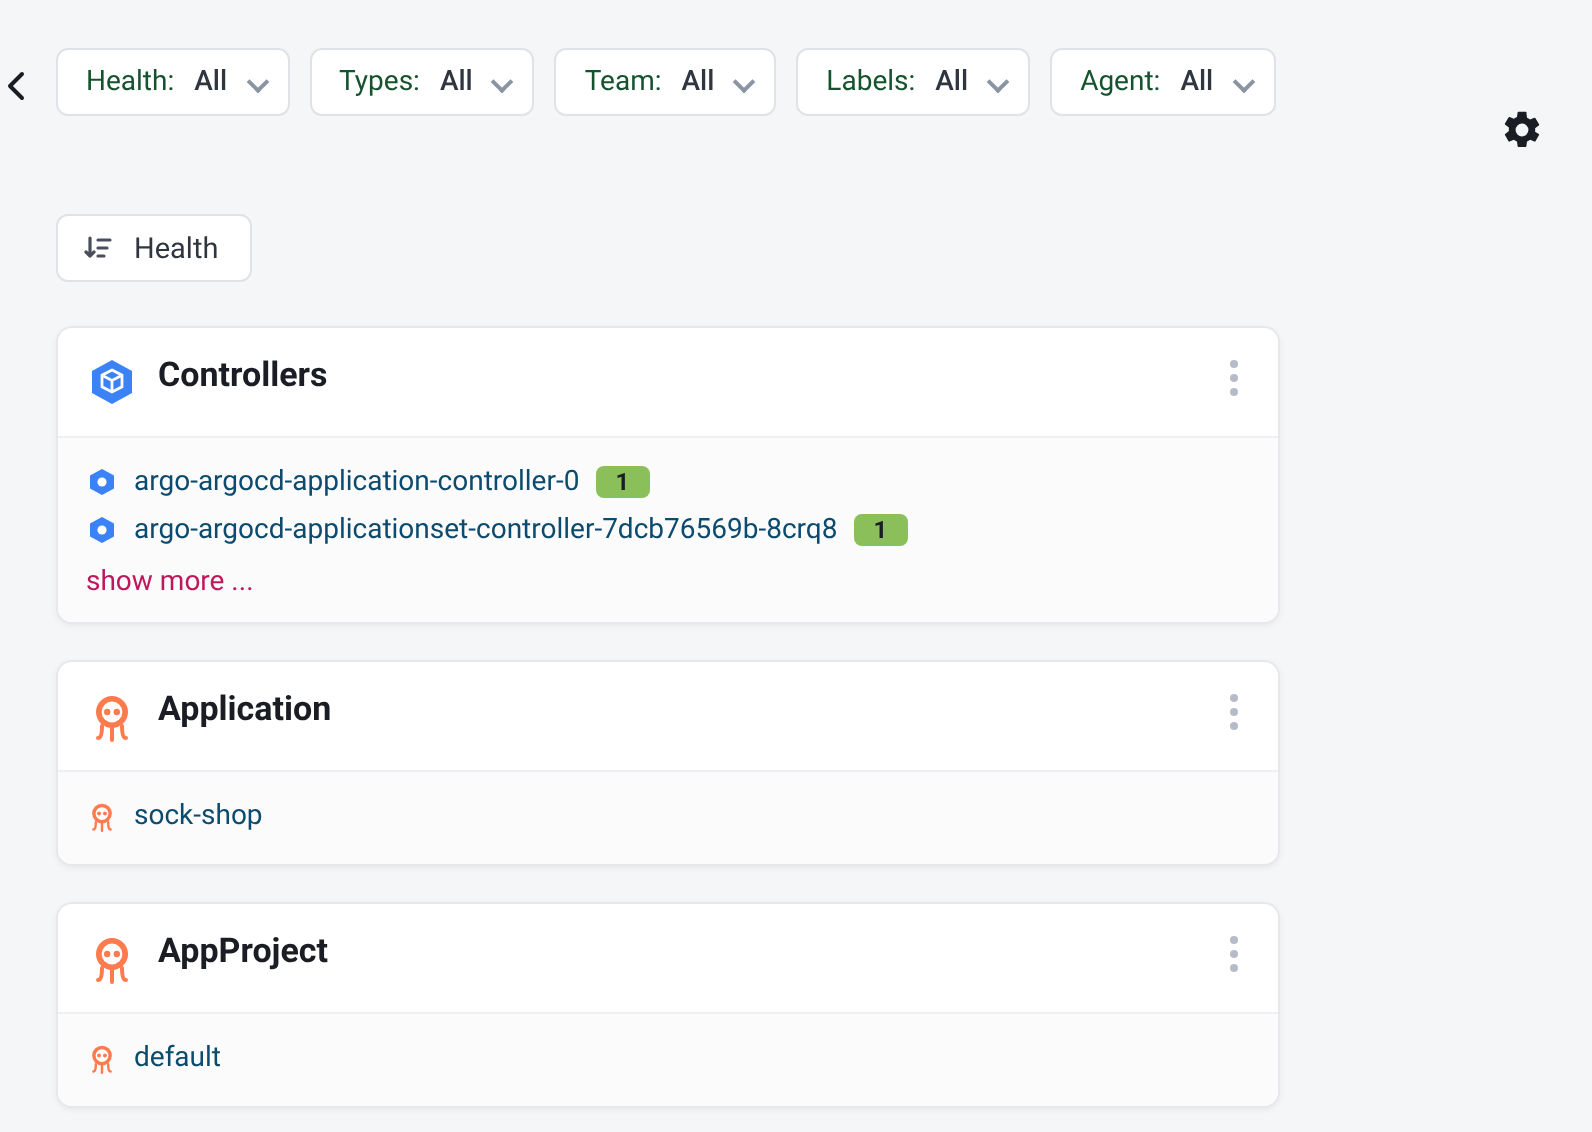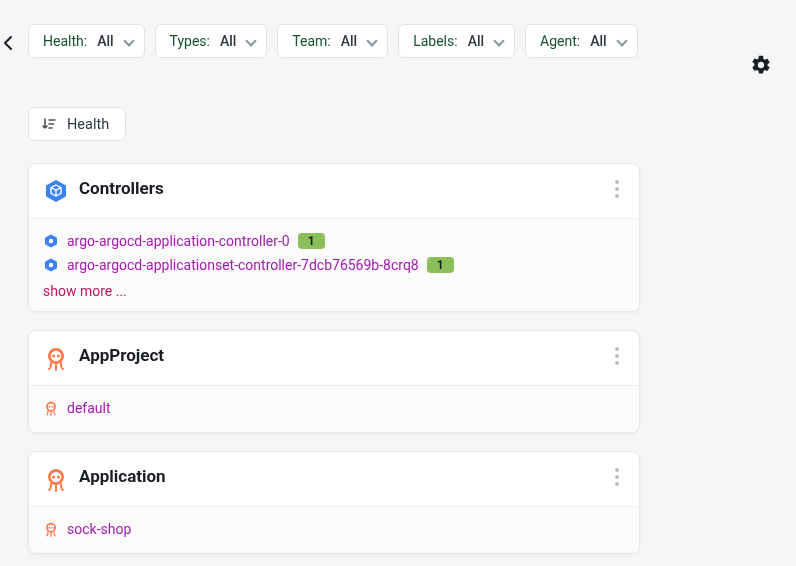--- a/index.html
+++ b/index.html
@@ -130,21 +130,21 @@
     display: flex;
     align-items: center;
     gap: 8px;
     padding: 4px 0;
   }
   .mini-icon {
     width: 16px;
     height: 16px;
     display: inline-block;
   }
-  .item-name { color: #a21caf; }
+  .item-name { color: #0c4a6e; }
   .badge {
     background: #8bbf5a;
     color: #1a1d23;
     font-weight: 700;
     font-size: 12px;
     border-radius: 4px;
     padding: 1px 10px;
     min-width: 22px;
     text-align: center;
     display: inline-block;
@@ -269,21 +269,21 @@
     <div class="card-header">
       <span class="octo-icon">
         <svg width="26" height="26" viewBox="0 0 26 26">
           <ellipse cx="13" cy="11" rx="8" ry="8" fill="#ff7b4d"></ellipse>
           <ellipse cx="13" cy="11" rx="5.2" ry="5.2" fill="#fff"></ellipse>
           <circle cx="10.6" cy="11" r="1.6" fill="#ff7b4d"></circle>
           <circle cx="15.4" cy="11" r="1.6" fill="#ff7b4d"></circle>
           <path d="M8 18 Q8 24 6 24 M13 19 Q13 25 13 25 M18 18 Q18 24 20 24" stroke="#ff7b4d" stroke-width="2" fill="none" stroke-linecap="round"></path>
         </svg>
       </span>
-      <span class="title">AppProject</span>
+      <span class="title">Application</span>
       <span class="more">
         <span>
           <svg width="4" height="18" viewBox="0 0 4 18">
             <circle cx="2" cy="2" r="2" fill="#b5bcc8"></circle>
             <circle cx="2" cy="9" r="2" fill="#b5bcc8"></circle>
             <circle cx="2" cy="16" r="2" fill="#b5bcc8"></circle>
           </svg>
         </span>
       </span>
     </div>
@@ -291,37 +291,37 @@
       <div class="item-row">
         <span class="mini-icon">
           <svg width="16" height="16" viewBox="0 0 26 26">
             <ellipse cx="13" cy="11" rx="8" ry="8" fill="#ff7b4d"></ellipse>
             <ellipse cx="13" cy="11" rx="5.2" ry="5.2" fill="#fff"></ellipse>
             <circle cx="10.6" cy="11" r="1.6" fill="#ff7b4d"></circle>
             <circle cx="15.4" cy="11" r="1.6" fill="#ff7b4d"></circle>
             <path d="M8 18 Q8 24 6 24 M13 19 Q13 25 13 25 M18 18 Q18 24 20 24" stroke="#ff7b4d" stroke-width="2" fill="none" stroke-linecap="round"></path>
           </svg>
         </span>
-        <span class="item-name">default</span>
+        <span class="item-name">sock-shop</span>
       </div>
     </div>
   </div>
 
   <div class="card">
     <div class="card-header">
       <span class="octo-icon">
         <svg width="26" height="26" viewBox="0 0 26 26">
           <ellipse cx="13" cy="11" rx="8" ry="8" fill="#ff7b4d"></ellipse>
           <ellipse cx="13" cy="11" rx="5.2" ry="5.2" fill="#fff"></ellipse>
           <circle cx="10.6" cy="11" r="1.6" fill="#ff7b4d"></circle>
           <circle cx="15.4" cy="11" r="1.6" fill="#ff7b4d"></circle>
           <path d="M8 18 Q8 24 6 24 M13 19 Q13 25 13 25 M18 18 Q18 24 20 24" stroke="#ff7b4d" stroke-width="2" fill="none" stroke-linecap="round"></path>
         </svg>
       </span>
-      <span class="title">Application</span>
+      <span class="title">AppProject</span>
       <span class="more">
         <span>
           <svg width="4" height="18" viewBox="0 0 4 18">
             <circle cx="2" cy="2" r="2" fill="#b5bcc8"></circle>
             <circle cx="2" cy="9" r="2" fill="#b5bcc8"></circle>
             <circle cx="2" cy="16" r="2" fill="#b5bcc8"></circle>
           </svg>
         </span>
       </span>
     </div>
@@ -329,18 +329,18 @@
       <div class="item-row">
         <span class="mini-icon">
           <svg width="16" height="16" viewBox="0 0 26 26">
             <ellipse cx="13" cy="11" rx="8" ry="8" fill="#ff7b4d"></ellipse>
             <ellipse cx="13" cy="11" rx="5.2" ry="5.2" fill="#fff"></ellipse>
             <circle cx="10.6" cy="11" r="1.6" fill="#ff7b4d"></circle>
             <circle cx="15.4" cy="11" r="1.6" fill="#ff7b4d"></circle>
             <path d="M8 18 Q8 24 6 24 M13 19 Q13 25 13 25 M18 18 Q18 24 20 24" stroke="#ff7b4d" stroke-width="2" fill="none" stroke-linecap="round"></path>
           </svg>
         </span>
-        <span class="item-name">sock-shop</span>
+        <span class="item-name">default</span>
       </div>
     </div>
   </div>
 
 </div>
 
 </body></html>

